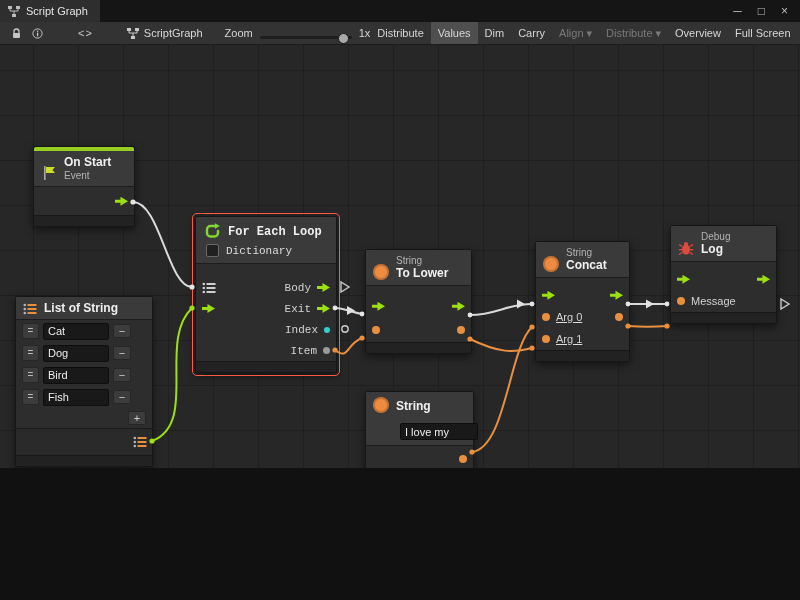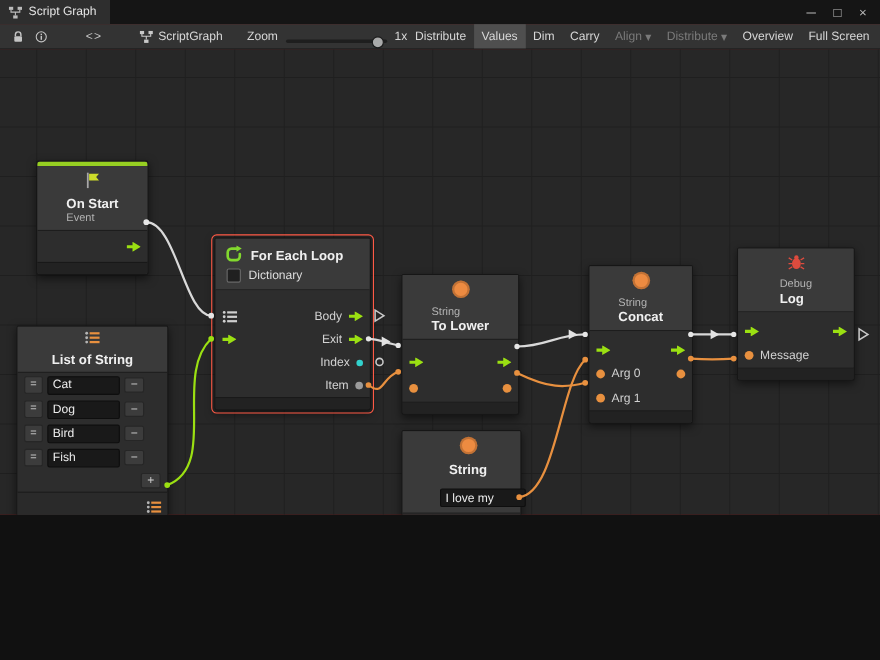--- a/index.html
+++ b/index.html
@@ -37,24 +37,24 @@
   .wires{position:absolute;top:0;left:0;pointer-events:none;z-index:5;}
   .wire{fill:none;stroke-width:2px;}
   .w-white{stroke:#d9d9d9;} .w-green{stroke:#9be012;} .w-orange{stroke:#e8903f;}
   .ep-white{fill:#e6e6e6;} .ep-green{fill:#9be012;} .ep-orange{fill:#e8903f;}
   .arr{fill:#e2e2e2;}
   .hollow{fill:none;stroke:#c9c9c9;stroke-width:1.4px;}
 
   
   .node{position:absolute;background:#2d2d2d;border:1px solid #161616;border-radius:2px;
         box-shadow:0 3px 8px rgba(0,0,0,.5);color:#ddd;font-size:11px;z-index:2;}
-  .node.selected{outline:1px solid #ff5a46;outline-offset:2px;}
+  .node.selected{outline:1px solid #ff5a46;outline-offset:2px;font-family:Liberation Mono, monospace;}
   .accent{height:4px;background:#96cf22;border-radius:2px 2px 0 0;}
   .nheader{background:#3a3a3a;border-bottom:1px solid #1d1d1d;padding:5px 7px;
-        display:flex;align-items:center;gap:7px;flex-direction:column;}
+        display:flex;align-items:flex-end;gap:7px;}
   .htext{display:flex;flex-direction:column;line-height:1.15;}
   .ntitle{font-size:12px;color:#f0f0f0;font-weight:bold;}
   .nsub,.ncat{font-size:10px;color:#b3b3b3;}
   .nports{background:#2d2d2d;}
   .prow{display:flex;align-items:center;height:22px;padding:0 6px;gap:6px;}
   .plabel{color:#d2d2d2;}
   .sp{flex:1;}
   .nfooter{height:10px;background:#222222;border-top:1px solid #181818;border-radius:0 0 2px 2px;}
 
   
@@ -335,21 +335,21 @@
     </div>
 
     <div class="node" style="left:535px;top:196px;width:93px;">
       <div class="nheader">
         <span class="circle-icon"></span>
         <div class="htext">
           <span class="ncat">String</span>
           <span class="ntitle">Concat</span>
         </div>
       </div>
-      <div class="nports" style="padding-top:6px;">
+      <div class="nports" style="padding-top:6px;text-decoration:underline;">
         <div class="prow">
           <span class="parrow"></span>
           <span class="sp"></span>
           <span class="parrow"></span>
         </div>
         <div class="prow">
           <span class="dot orange"></span>
           <span class="plabel">Arg 0</span>
           <span class="sp"></span>
           <span class="dot orange"></span>

